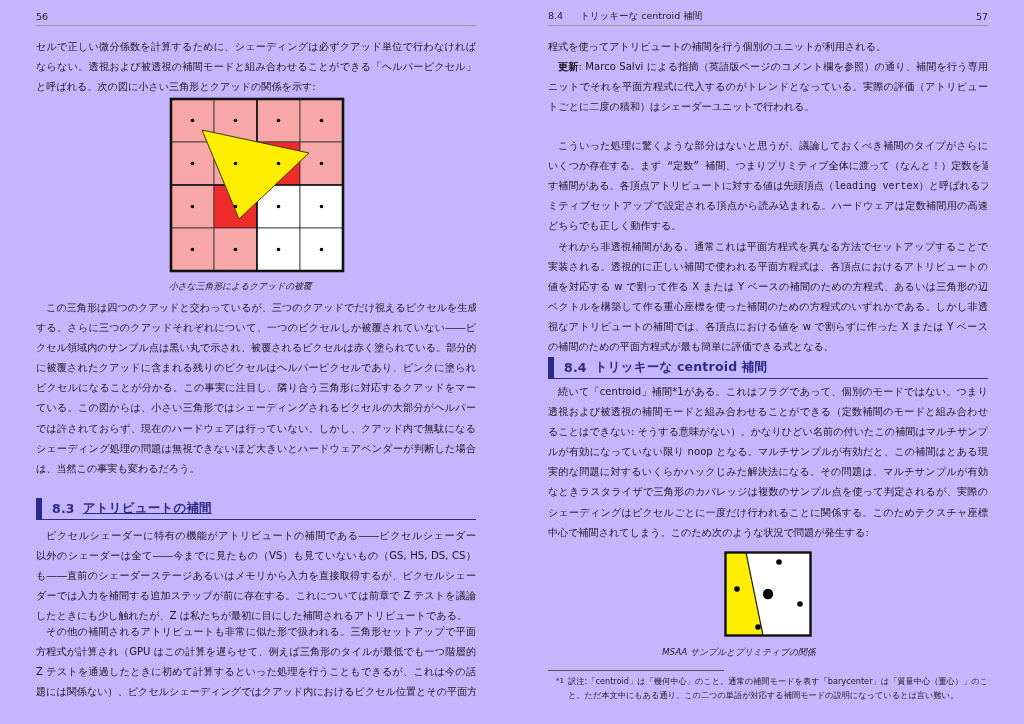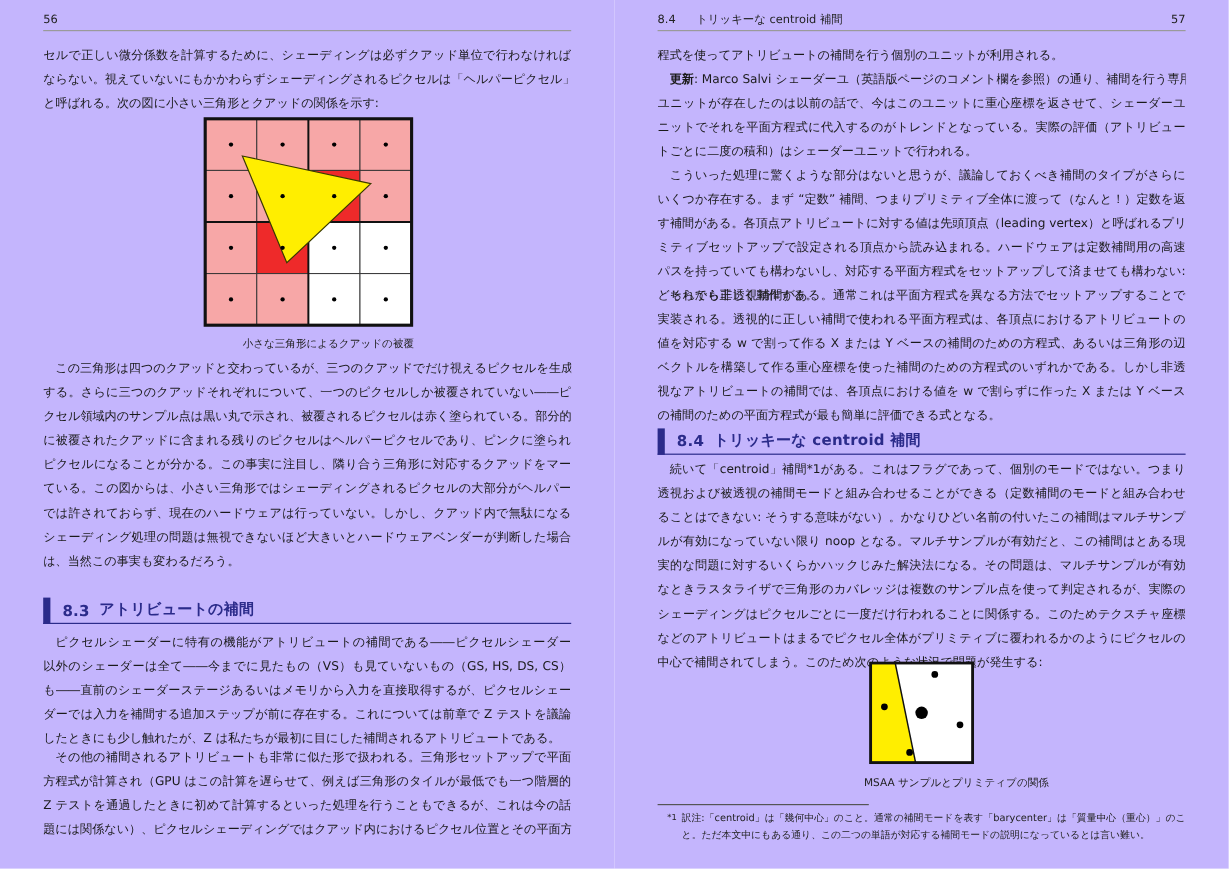--- a/index.html
+++ b/index.html
@@ -23,36 +23,36 @@
   .line.ind { padding-left: 1em; }
 
   .section-head {
     position: absolute; left: 36px; right: 36px; height: 22px;
     border-bottom: 1.5px solid #2b2b8a; display: flex; align-items: center;
   }
   .section-head .bar { width: 6px; height: 22px; background: #2b2b8a; margin-right: 10px; }
   .section-head .title { font-size: 12.5px; font-weight: bold; color: #2b2b8a; letter-spacing: 0.2px; }
 
   .figure { position: absolute; }
-  .caption { position: absolute; font-size: 8.8px; color: #222; text-align: right; white-space: nowrap; }
+  .caption { position: absolute; font-size: 8.8px; color: #222; text-align: left; white-space: nowrap; font-style: italic; }
 
   .footnote-rule { position: absolute; left: 548px; width: 176px; height: 0; border-top: 1px solid #555; }
   .footnote { position: absolute; left: 568px; right: 36px; font-size: 8.2px; line-height: 14px; color: #222; }
 </style>
 </head>
 <body>
 
 <div class="page left">
   <div class="running-head">
     <span>56</span>
   </div>
 
   <div class="body-text" style="top:37px;">
     <span class="line">セルで正しい微分係数を計算するために、シェーディングは必ずクアッド単位で行わなければ</span>
-    <span class="line">ならない。視えていないにもかかわらずシェーディングされるピクセルは「ヘルパーピクセル」</span>
+    <span class="line">ならない。透視および被透視の補間モードと組み合わせることができる「ヘルパーピクセル」</span>
     <span class="line last">と呼ばれる。次の図に小さい三角形とクアッドの関係を示す:</span>
   </div>
 
   <div class="figure" style="left:169px; top:97px;">
     <svg width="176" height="176" viewBox="0 0 176 176">
 
       <g stroke="#333" stroke-width="0.8">
 
         <rect x="2" y="2" width="43" height="43" fill="#f7a7a7"></rect>
         <rect x="45" y="2" width="43" height="43" fill="#f7a7a7"></rect>
@@ -113,21 +113,21 @@
     <span class="line">ピクセルになることが分かる。この事実に注目し、隣り合う三角形に対応するクアッドをマー</span>
     <span class="line">ている。この図からは、小さい三角形ではシェーディングされるピクセルの大部分がヘルパー</span>
     <span class="line">では許されておらず、現在のハードウェアは行っていない。しかし、クアッド内で無駄になる</span>
     <span class="line">シェーディング処理の問題は無視できないほど大きいとハードウェアベンダーが判断した場合</span>
     <span class="line last">は、当然この事実も変わるだろう。</span>
   </div>
 
   <div class="section-head" style="top:498px;">
     <span class="bar"></span>
     <span class="title">8.3</span>
-    <span class="title" style="margin-left:8px;">アトリビュートの補間</span>
+    <span class="title" style="margin-left:8px;text-decoration:underline;">アトリビュートの補間</span>
   </div>
 
   <div class="body-text" style="top:526px;">
     <span class="line ind">ピクセルシェーダーに特有の機能がアトリビュートの補間である――ピクセルシェーダー</span>
     <span class="line">以外のシェーダーは全て――今までに見たもの（VS）も見ていないもの（GS, HS, DS, CS）</span>
     <span class="line">も――直前のシェーダーステージあるいはメモリから入力を直接取得するが、ピクセルシェー</span>
     <span class="line">ダーでは入力を補間する追加ステップが前に存在する。これについては前章で Z テストを議論</span>
     <span class="line last">したときにも少し触れたが、Z は私たちが最初に目にした補間されるアトリビュートである。</span>
   </div>
 
@@ -146,32 +146,30 @@
       <span style="margin-left:14px;">トリッキーな centroid 補間</span>
     </span>
     <span>57</span>
   </div>
 
   <div class="body-text" style="top:37px;">
     <span class="line last">程式を使ってアトリビュートの補間を行う個別のユニットが利用される。</span>
   </div>
 
   <div class="body-text" style="top:57px;">
-    <span class="line ind"><b>更新</b><span>: Marco Salvi シェーダーユ（英語版ページのコメント欄を参照）の通り、補間を行う専用</span></span>
-    <span class="line">ユニットが存在したのは以前の話で、今はこのユニットに重心座標を返させて、シェーダーユ</span>
+    <span class="line ind"><b>更新</b><span>: Marco Salvi による指摘（英語版ページのコメント欄を参照）の通り、補間を行う専用</span></span>
     <span class="line">ニットでそれを平面方程式に代入するのがトレンドとなっている。実際の評価（アトリビュー</span>
     <span class="line last">トごとに二度の積和）はシェーダーユニットで行われる。</span>
   </div>
 
-  <div class="body-text" style="top:137px;">
+  <div class="body-text" style="top:137px;font-family:Liberation Mono, monospace;">
     <span class="line ind">こういった処理に驚くような部分はないと思うが、議論しておくべき補間のタイプがさらに</span>
     <span class="line">いくつか存在する。まず “定数” 補間、つまりプリミティブ全体に渡って（なんと！）定数を返</span>
     <span class="line">す補間がある。各頂点アトリビュートに対する値は先頭頂点（leading vertex）と呼ばれるプリ</span>
     <span class="line">ミティブセットアップで設定される頂点から読み込まれる。ハードウェアは定数補間用の高速</span>
-    <span class="line">パスを持っていても構わないし、対応する平面方程式をセットアップして済ませても構わない:</span>
     <span class="line last">どちらでも正しく動作する。</span>
   </div>
 
   <div class="body-text" style="top:237px;">
     <span class="line ind">それから非透視補間がある。通常これは平面方程式を異なる方法でセットアップすることで</span>
     <span class="line">実装される。透視的に正しい補間で使われる平面方程式は、各頂点におけるアトリビュートの</span>
     <span class="line">値を対応する w で割って作る X または Y ベースの補間のための方程式、あるいは三角形の辺</span>
     <span class="line">ベクトルを構築して作る重心座標を使った補間のための方程式のいずれかである。しかし非透</span>
     <span class="line">視なアトリビュートの補間では、各頂点における値を w で割らずに作った X または Y ベース</span>
     <span class="line last">の補間のための平面方程式が最も簡単に評価できる式となる。</span>
@@ -184,21 +182,20 @@
   </div>
 
   <div class="body-text" style="top:382px;">
     <span class="line ind">続いて「centroid」補間*1がある。これはフラグであって、個別のモードではない。つまり</span>
     <span class="line">透視および被透視の補間モードと組み合わせることができる（定数補間のモードと組み合わせ</span>
     <span class="line">ることはできない: そうする意味がない）。かなりひどい名前の付いたこの補間はマルチサンプ</span>
     <span class="line">ルが有効になっていない限り noop となる。マルチサンプルが有効だと、この補間はとある現</span>
     <span class="line">実的な問題に対するいくらかハックじみた解決法になる。その問題は、マルチサンプルが有効</span>
     <span class="line">なときラスタライザで三角形のカバレッジは複数のサンプル点を使って判定されるが、実際の</span>
     <span class="line">シェーディングはピクセルごとに一度だけ行われることに関係する。このためテクスチャ座標</span>
-    <span class="line">などのアトリビュートはまるでピクセル全体がプリミティブに覆われるかのようにピクセルの</span>
     <span class="line last">中心で補間されてしまう。このため次のような状況で問題が発生する:</span>
   </div>
 
   <div class="figure" style="left:212px; top:551px;">
     <svg width="88" height="86" viewBox="0 0 88 86">
       <rect x="1.5" y="1.5" width="85" height="83" fill="#ffffff"></rect>
       <polygon points="1.5,1.5 22,1.5 39,84.5 1.5,84.5" fill="#ffee00"></polygon>
       <line x1="22" y1="1.5" x2="39" y2="84.5" stroke="#111" stroke-width="1.2"></line>
       <circle cx="55" cy="11" r="2.8" fill="#000"></circle>
       <circle cx="13" cy="38" r="2.8" fill="#000"></circle>

